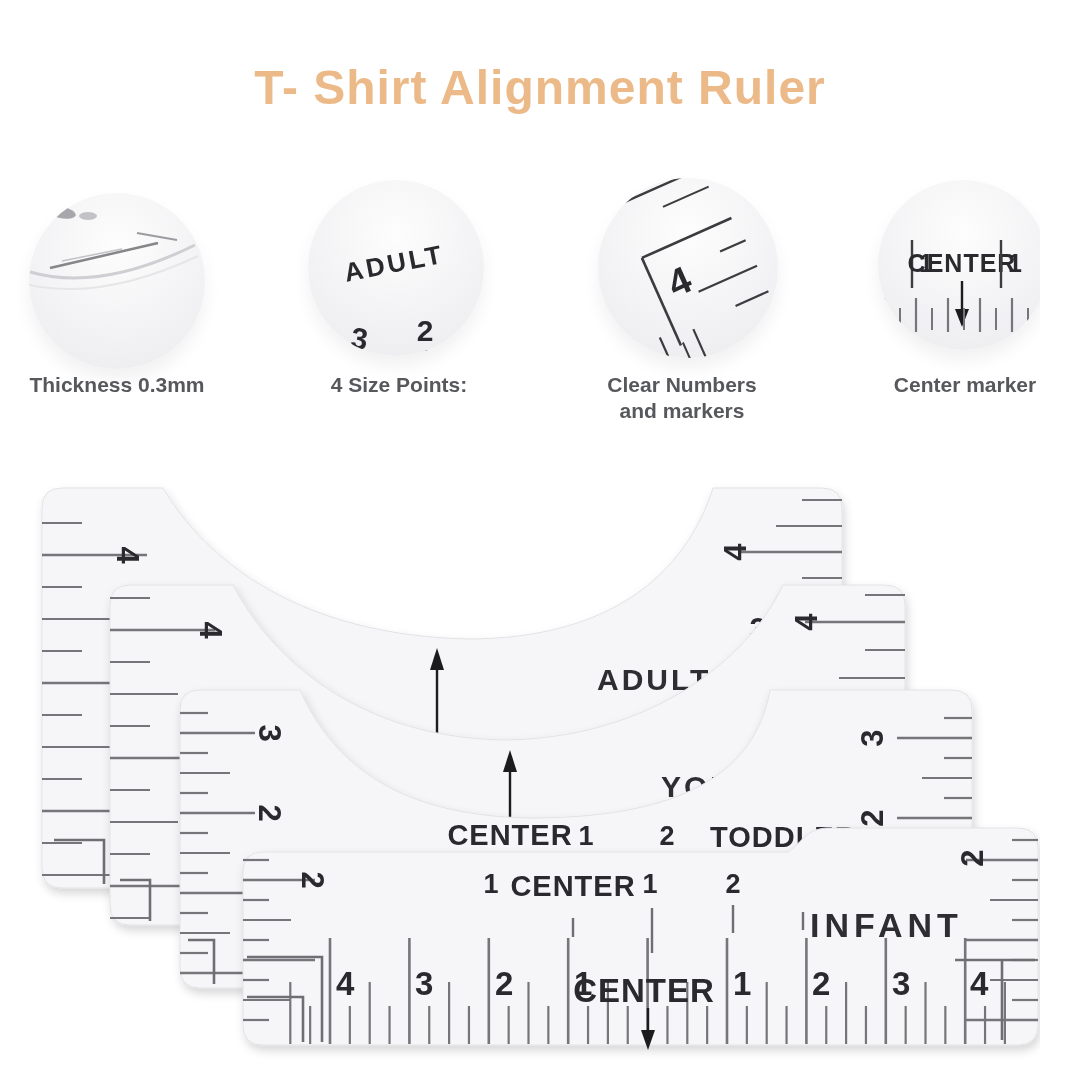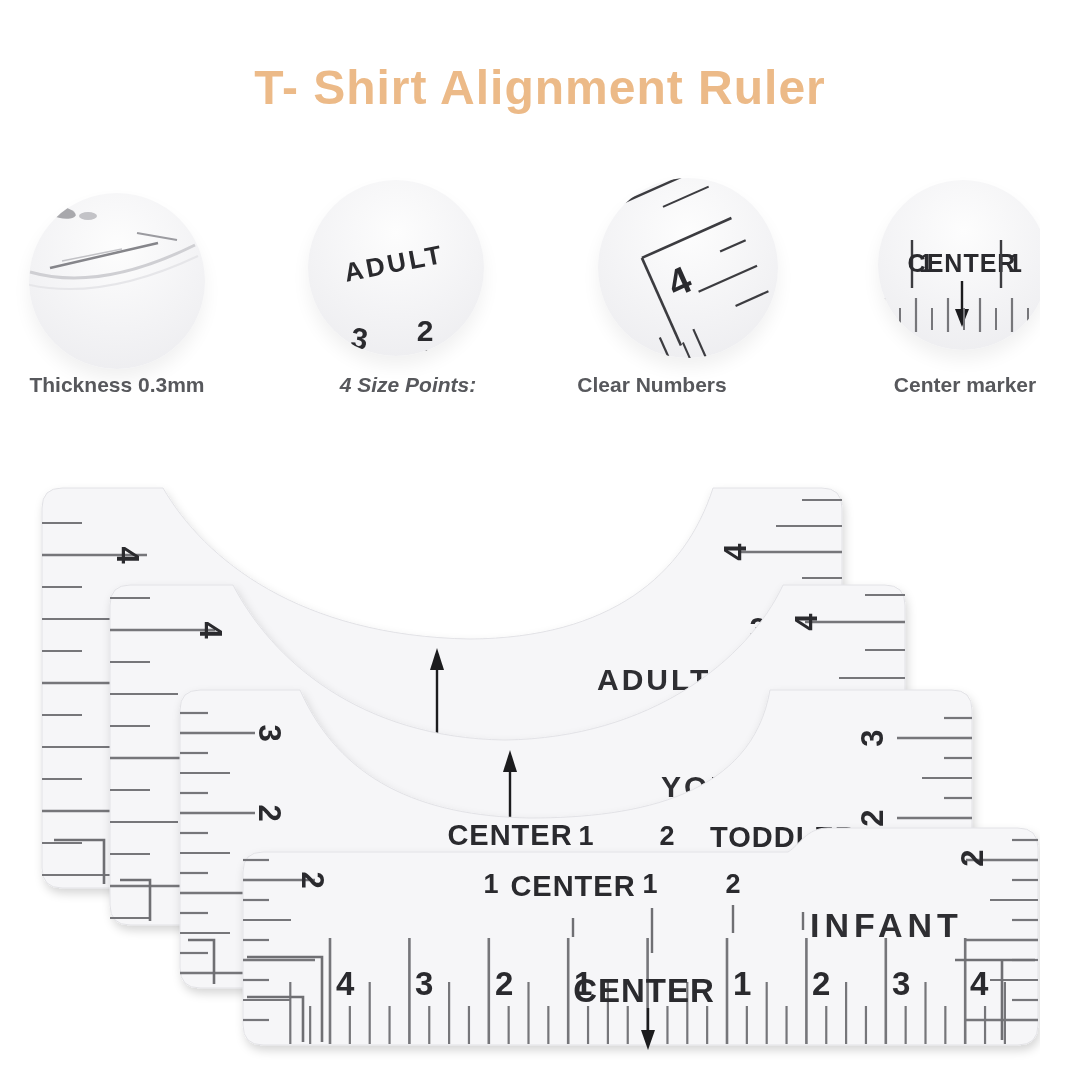--- a/index.html
+++ b/index.html
@@ -98,25 +98,26 @@
           <line x1="1012" y1="298" x2="1012" y2="332" stroke="#76767a" stroke-width="2.2"></line>
           <line x1="1028" y1="308" x2="1028" y2="330" stroke="#76767a" stroke-width="2"></line>
           <line x1="1044" y1="298" x2="1044" y2="332" stroke="#76767a" stroke-width="2.2"></line>
         </g>
     </svg>
   </div>
 
   <div class="caption" style="left:-13px;top:372px;">
     <div>Thickness 0.3mm</div>
   </div>
-  <div class="caption" style="left:278px;top:372px;font-style:italic;">
+  <div class="caption" style="left:269px;top:372px;">
     <div>4 Size Points:</div>
   </div>
-  <div class="caption" style="left:522px;top:372px;">
+  <div class="caption" style="left:552px;top:372px;">
     <div>Clear Numbers</div>
+    <div>and markers</div>
   </div>
   <div class="caption" style="left:835px;top:372px;">
     <div>Center marker</div>
   </div>
 
   <svg class="stack" width="1080" height="620" viewBox="0 460 1080 620">
     <defs>
       <filter id="ds" x="-6%" y="-6%" width="114%" height="118%">
         <feDropShadow dx="2" dy="5" stdDeviation="5" flood-color="#000000" flood-opacity="0.16"></feDropShadow>
       </filter>

